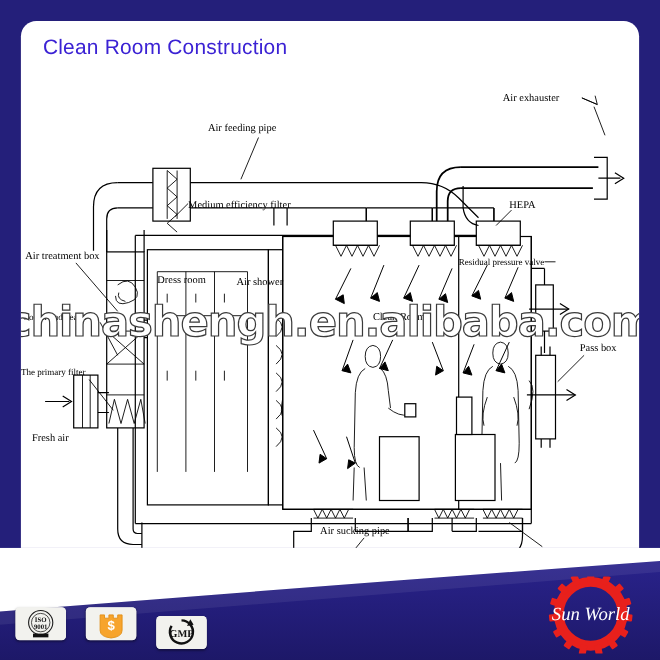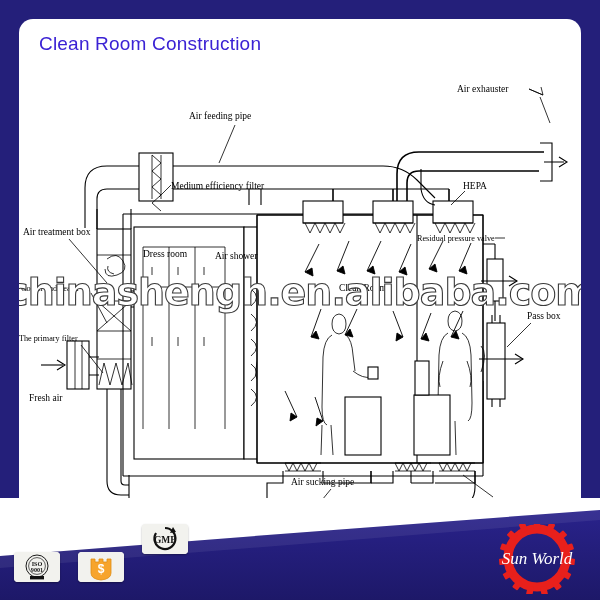--- a/index.html
+++ b/index.html
@@ -424,21 +424,21 @@
   </div>
 
   <div class="badge" style="left:78px; top:552px;">
     <svg viewBox="0 0 46 30" width="46" height="30">
       <rect x="0" y="0" width="46" height="30" fill="#f2f2ee"></rect>
       <path d="M13 7 h4 v3 h4 v-3 h4 v3 h4 v-3 h4 v14 q0 6 -10 7 q-10 -1 -10 -7 z" fill="#f7a42c" stroke="#e08d12" stroke-width="0.8"></path>
       <text x="23" y="21" text-anchor="middle" font-family="'Liberation Sans',sans-serif" font-size="12" font-weight="bold" fill="#ffffff">$</text>
     </svg>
   </div>
 
-  <div class="badge" style="left:142px; top:524px;">
+  <div class="badge" style="left:142px; top:560px;">
     <svg viewBox="0 0 46 30" width="46" height="30">
       <rect x="0" y="0" width="46" height="30" fill="#f2f2ee"></rect>
       <path d="M23 4 a10.5 10.5 0 1 1 -9 5" fill="none" stroke="#111" stroke-width="2.2"></path>
       <path d="M31 3 l3 5 l-6 1 z" fill="#111"></path>
       <text x="23" y="19" text-anchor="middle" font-family="'Liberation Serif',serif" font-size="9.5" font-weight="bold" fill="#111">GMP</text>
     </svg>
   </div>
 
   <svg id="logo" viewBox="0 0 118 70">
     <g fill="#e8201c">

